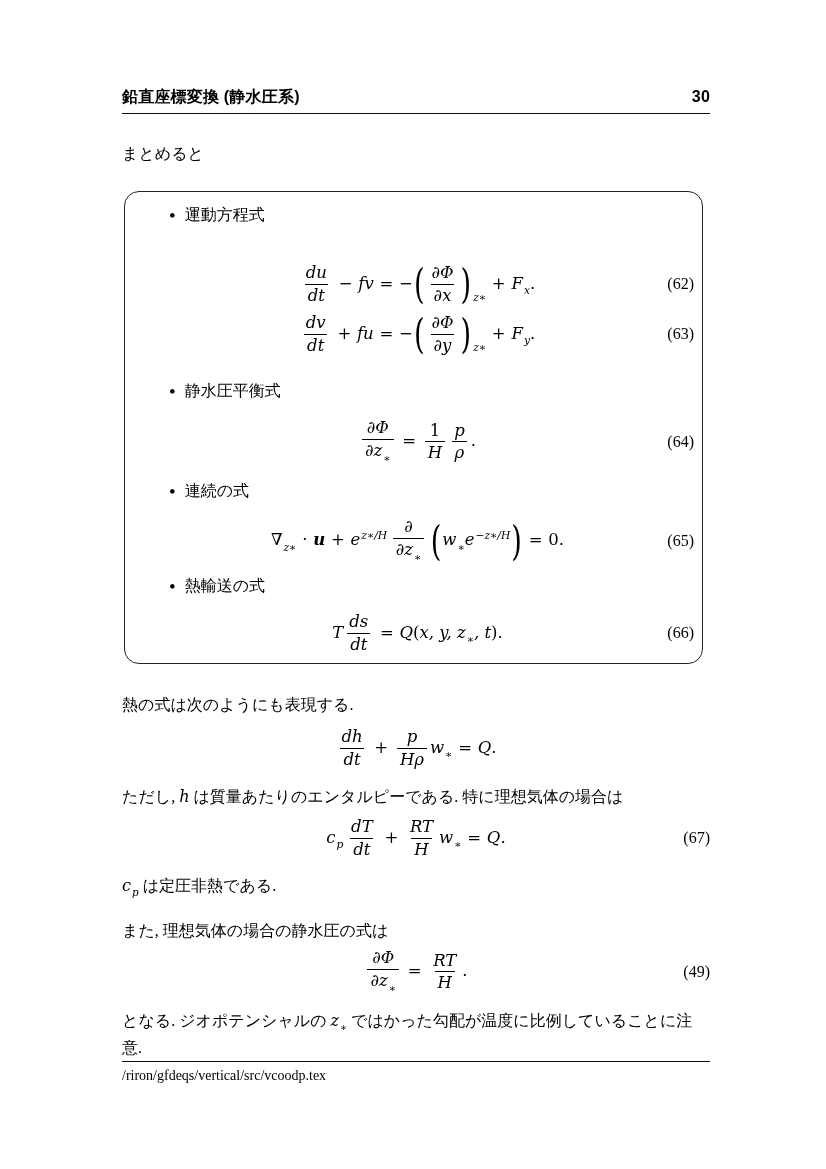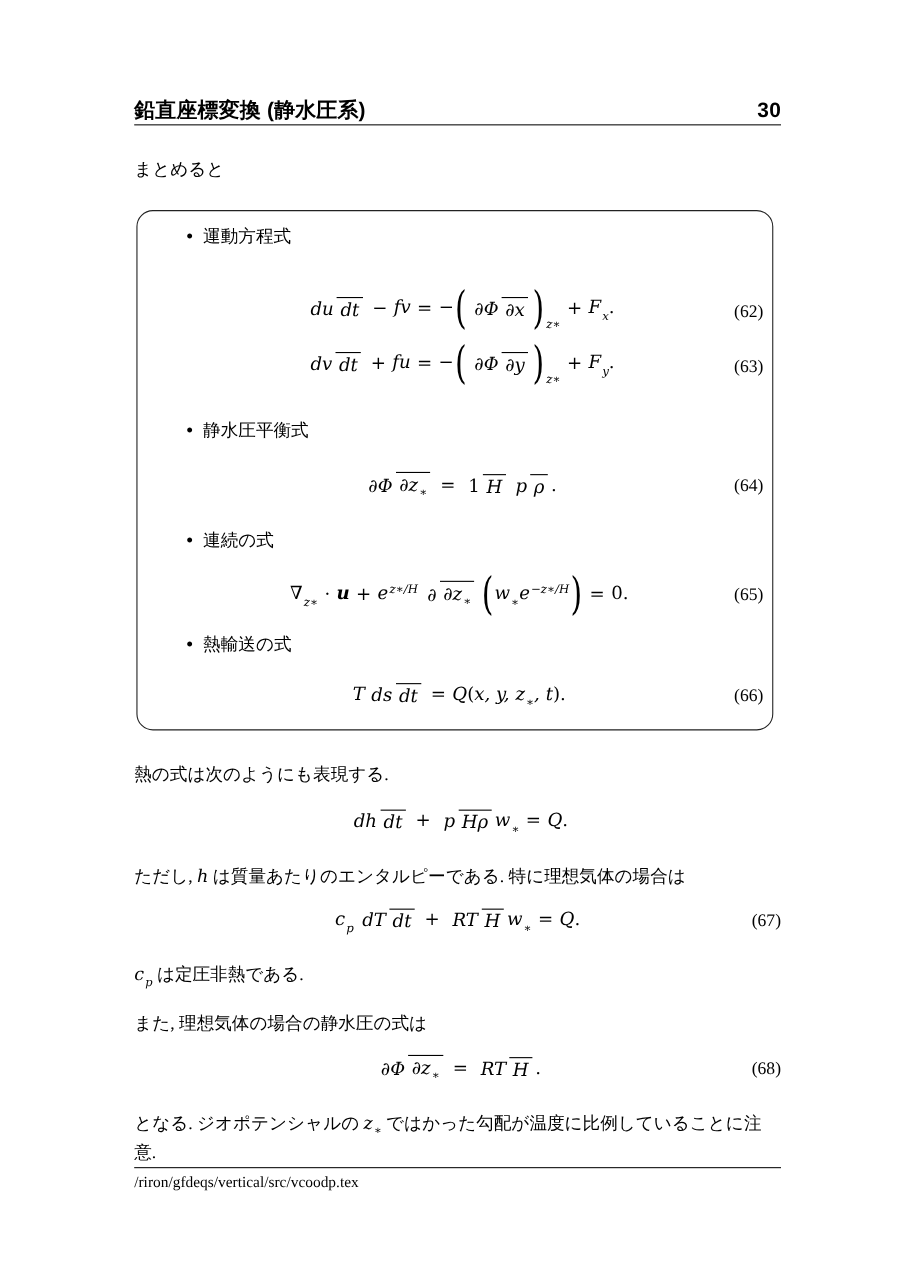--- a/index.html
+++ b/index.html
@@ -7,21 +7,21 @@
   body {
     position:relative; background:#ffffff; color:#000;
     font-family:"Liberation Serif","DejaVu Serif",serif;
     font-size:16px; overflow:hidden;
   }
   
   .hdr {
     position:absolute; left:122px; top:87px; width:588px;
     display:flex; align-items:baseline;
     font-family:"Liberation Sans","DejaVu Sans",sans-serif;
-    font-weight:700; font-size:19px; letter-spacing:.2px;
+    font-weight:700; font-size:16px; letter-spacing:.2px;
   }
   .hdr .spacer { flex:1; }
   .hdr .gap30 { width:36px; }
   .rule { position:absolute; left:122px; width:588px; border-top:1.4px solid #111; }
   
   .intro { position:absolute; left:122px; top:144px; }
   .para { position:absolute; left:122px; width:588px; line-height:1.5; }
   
   .box {
     position:absolute; left:124px; top:191px; width:579px; height:473px;
@@ -46,21 +46,21 @@
   .tx { }
   .mi,.mbi { font-family:"DejaVu Serif",serif; font-style:italic; }
   .mbi { font-weight:700; }
   .mr { font-family:"DejaVu Serif",serif; font-style:normal; }
   .mo { margin:0 .35em; font-family:"DejaVu Serif",serif; }
   .sub,.sup,.psub { font-size:65%; font-family:"DejaVu Serif",serif; font-style:italic; }
   .sub  { vertical-align:-0.5em;  margin-left:1px; }
   .psub { vertical-align:-1.15em; margin-left:1px; }
   .sup  { vertical-align:0.6em;   margin-left:1px; }
   .frac {
-    display:inline-flex; flex-direction:row; align-items:center;
+    display:inline-flex; flex-direction:column; align-items:center;
     vertical-align:middle; margin:0 .18em; line-height:1.2; text-align:center;
   }
   .fnum { display:block; padding:0 3px 1px; }
   .fden { display:block; border-top:1.3px solid #000; padding:1px 3px 0; }
   .bigp {
     display:inline-block; font-size:165%; line-height:1; transform:scaleY(1.5);
     vertical-align:middle; font-family:"DejaVu Serif",serif; font-style:normal; margin:0 1px;
   }
   .gap { display:inline-block; }
   
@@ -185,21 +185,21 @@
   <p class="para" style="top:919px"><span class="tx">また, 理想気体の場合の静水圧の式は</span></p>
 
   <div class="eq pg" style="top:944px">
     <span class="eqbody"><span class="frac">
           <span class="fnum"><span class="mi">∂Φ</span></span>
           <span class="fden"><span class="mi">∂z</span><span class="sub">∗</span></span>
         </span><span class="mo">=</span><span class="frac">
           <span class="fnum"><span class="mi">RT</span></span>
           <span class="fden"><span class="mi">H</span></span>
         </span><span class="mr">.</span></span>
-    <span class="tag">(68)</span>
+    <span class="tag">(49)</span>
   </div>
 
   <p class="para" style="top:1009px"><span class="tx">となる. ジオポテンシャルの </span><span class="mi">z</span><span class="sub">∗</span><span class="tx"> ではかった勾配が温度に比例していることに注意.</span></p>
 
   <div class="rule" style="top:1061px"></div>
   <div class="ftr">
     <span>/riron/gfdeqs/vertical/src/vcoodp.tex</span>
   </div>
 
 </div>

